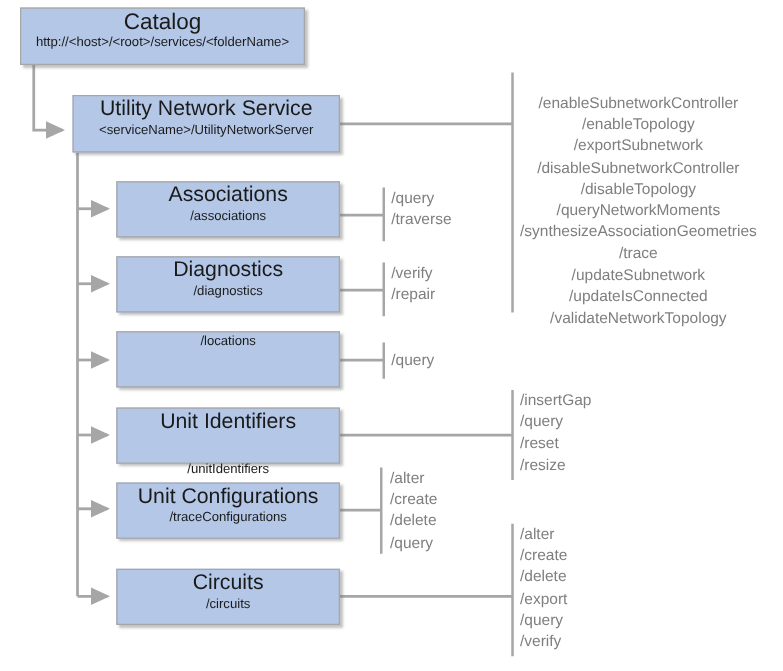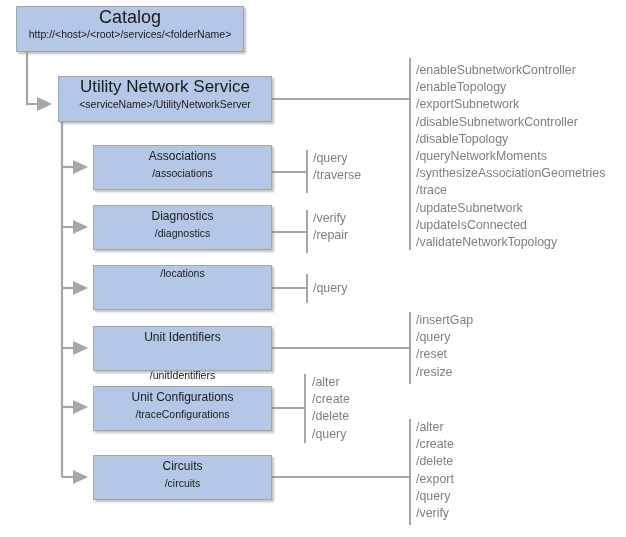--- a/index.html
+++ b/index.html
@@ -28,21 +28,21 @@
     box-sizing: border-box;
     background: #b4c7e7;
     border: 1px solid #a6a6a6;
     box-shadow: 2px 2px 2px rgba(120,120,120,0.45);
     display: flex;
     flex-direction: column;
     align-items: center;
   }
   .node .title {
     color: #1a1a1a;
-    font-size: 12px;
+    font-size: 17px;
     line-height: 20px;
     white-space: nowrap;
   }
   .node .sub {
     color: #1a1a1a;
     font-size: 10.5px;
     line-height: 13px;
     white-space: nowrap;
     margin-top: 1px;
   }
@@ -112,21 +112,21 @@
   <div class="node root" style="left:16px; top:6px; width:228px; height:46px;">
     <span class="title">Catalog</span>
     <span class="sub">http://&lt;host&gt;/&lt;root&gt;/services/&lt;folderName&gt;</span>
   </div>
 
   <div class="node service" style="left:58px; top:76px; width:214px; height:46px;">
     <span class="title">Utility Network Service</span>
     <span class="sub">&lt;serviceName&gt;/UtilityNetworkServer</span>
   </div>
 
-  <div class="oplist" style="left:416px; top:62px;" id="ops-service">
+  <div class="oplist" style="left:416px; top:74px;text-align:center;" id="ops-service">
       <span class="op">/enableSubnetworkController</span>
       <span class="op">/enableTopology</span>
       <span class="op">/exportSubnetwork</span>
       <span class="op">/disableSubnetworkController</span>
       <span class="op">/disableTopology</span>
       <span class="op">/queryNetworkMoments</span>
       <span class="op">/synthesizeAssociationGeometries</span>
       <span class="op">/trace</span>
       <span class="op">/updateSubnetwork</span>
       <span class="op">/updateIsConnected</span>

